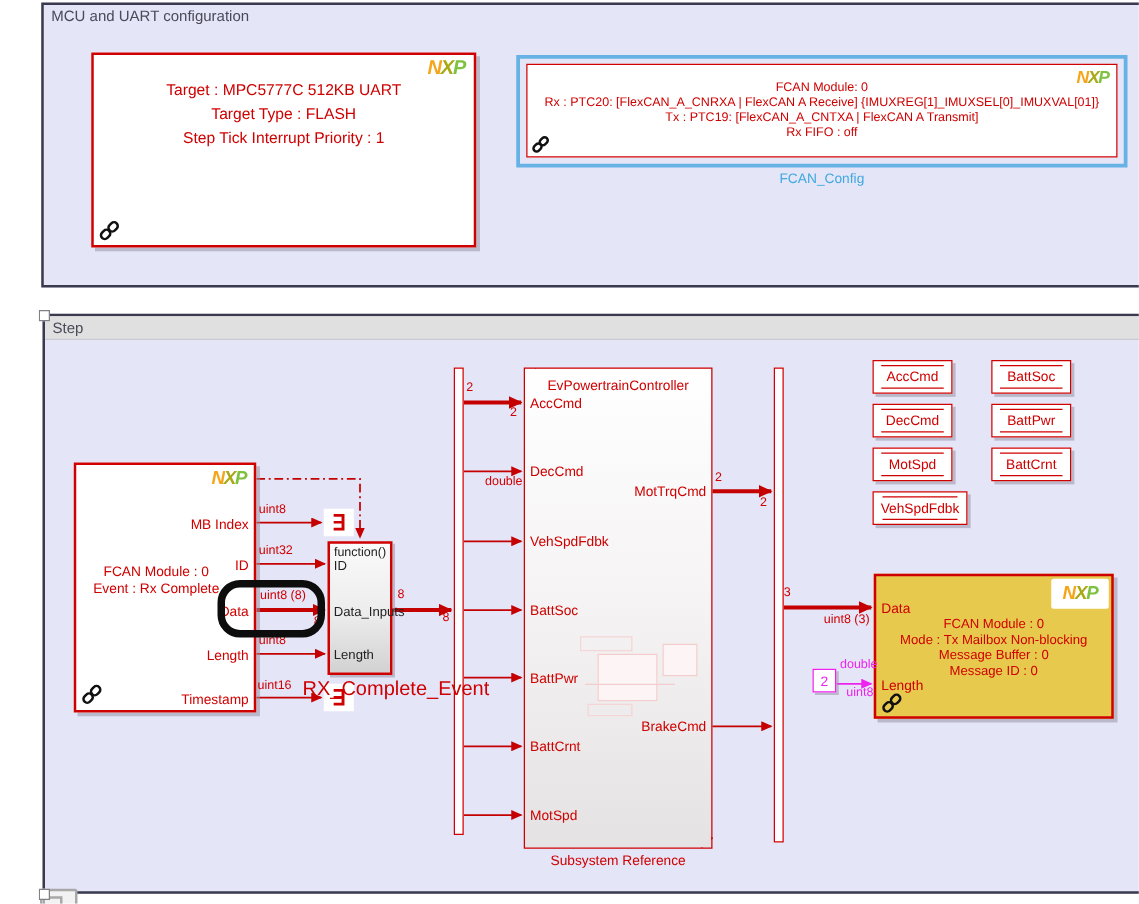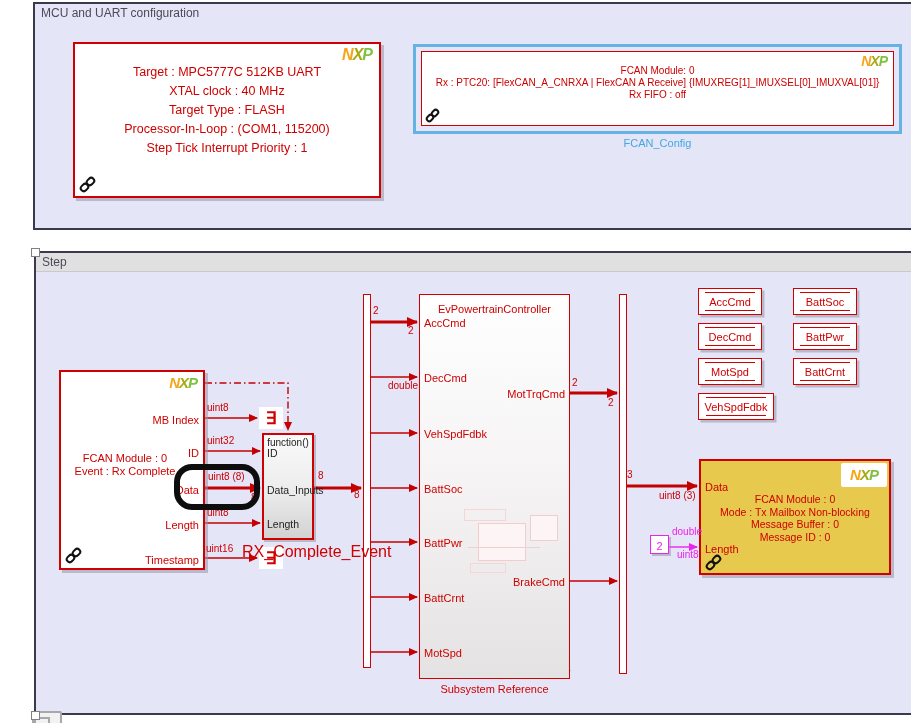--- a/index.html
+++ b/index.html
@@ -100,39 +100,38 @@
     <line x1="638" y1="547" x2="666" y2="547" stroke="#ee22ee" stroke-width="1.4" marker-end="url(#arm)"></line>
 
     <line x1="389" y1="303" x2="398" y2="295" stroke="#c40000" stroke-width="1.5"></line>
     <line x1="530" y1="678" x2="539" y2="670" stroke="#c40000" stroke-width="1.5"></line>
   </svg>
 
   <div class="blk redblk" style="left:42px;top:42px;width:308px;height:156px;">
     <span class="nxp" style="position:absolute;top:3px;right:7px;font-size:16px;"><i class="n">N</i><i class="x">X</i><i class="p">P</i></span>
     <div class="center-red" style="padding-top:19px;font-size:12.5px;line-height:19px;">
       <div>Target : MPC5777C 512KB UART</div>
-      <div>XTAL clock : 40 MHz</div>
       <div>Target Type : FLASH</div>
-      <div>Processor-In-Loop : (COM1, 115200)</div>
       <div>Step Tick Interrupt Priority : 1</div>
     </div>
     <svg class="linkicon" style="left:4px;bottom:3px;" width="17" height="17">
       <g fill="none" stroke="#111" stroke-width="2">
           <rect x="1.5" y="8.5" width="8" height="6" rx="3" transform="rotate(-45 5.5 11.5)"></rect>
           <rect x="7.5" y="2.5" width="8" height="6" rx="3" transform="rotate(-45 11.5 5.5)"></rect>
         </g>
     </svg>
   </div>
 
   <div class="blk" style="left:382px;top:44px;width:489px;height:90px;border:3px solid var(--sel-blue,#66b2e4);">
     <div style="position:absolute;left:5px;top:4px;right:5px;bottom:5px;background:#ffffff;border:1.5px solid var(--red,#cc0000);box-sizing:border-box;">
       <span class="nxp" style="position:absolute;top:2px;right:6px;font-size:14px;"><i class="n">N</i><i class="x">X</i><i class="p">P</i></span>
       <div class="center-red" style="padding-top:13px;font-size:10px;line-height:12px;">
         <div>FCAN Module: 0</div>
         <div>Rx : PTC20: [FlexCAN_A_CNRXA | FlexCAN A Receive] {IMUXREG[1]_IMUXSEL[0]_IMUXVAL[01]}</div>
+        <div>Tx : PTC19: [FlexCAN_A_CNTXA | FlexCAN A Transmit]</div>
         <div>Rx FIFO : off</div>
       </div>
       <svg class="linkicon" style="left:3px;bottom:2px;" width="15" height="15">
         <g fill="none" stroke="#111" stroke-width="2">
             <rect x="1.5" y="7.5" width="7" height="5" rx="2.5" transform="rotate(-45 5 10)"></rect>
             <rect x="6.5" y="2.5" width="7" height="5" rx="2.5" transform="rotate(-45 10 5)"></rect>
           </g>
       </svg>
     </div>
   </div>

